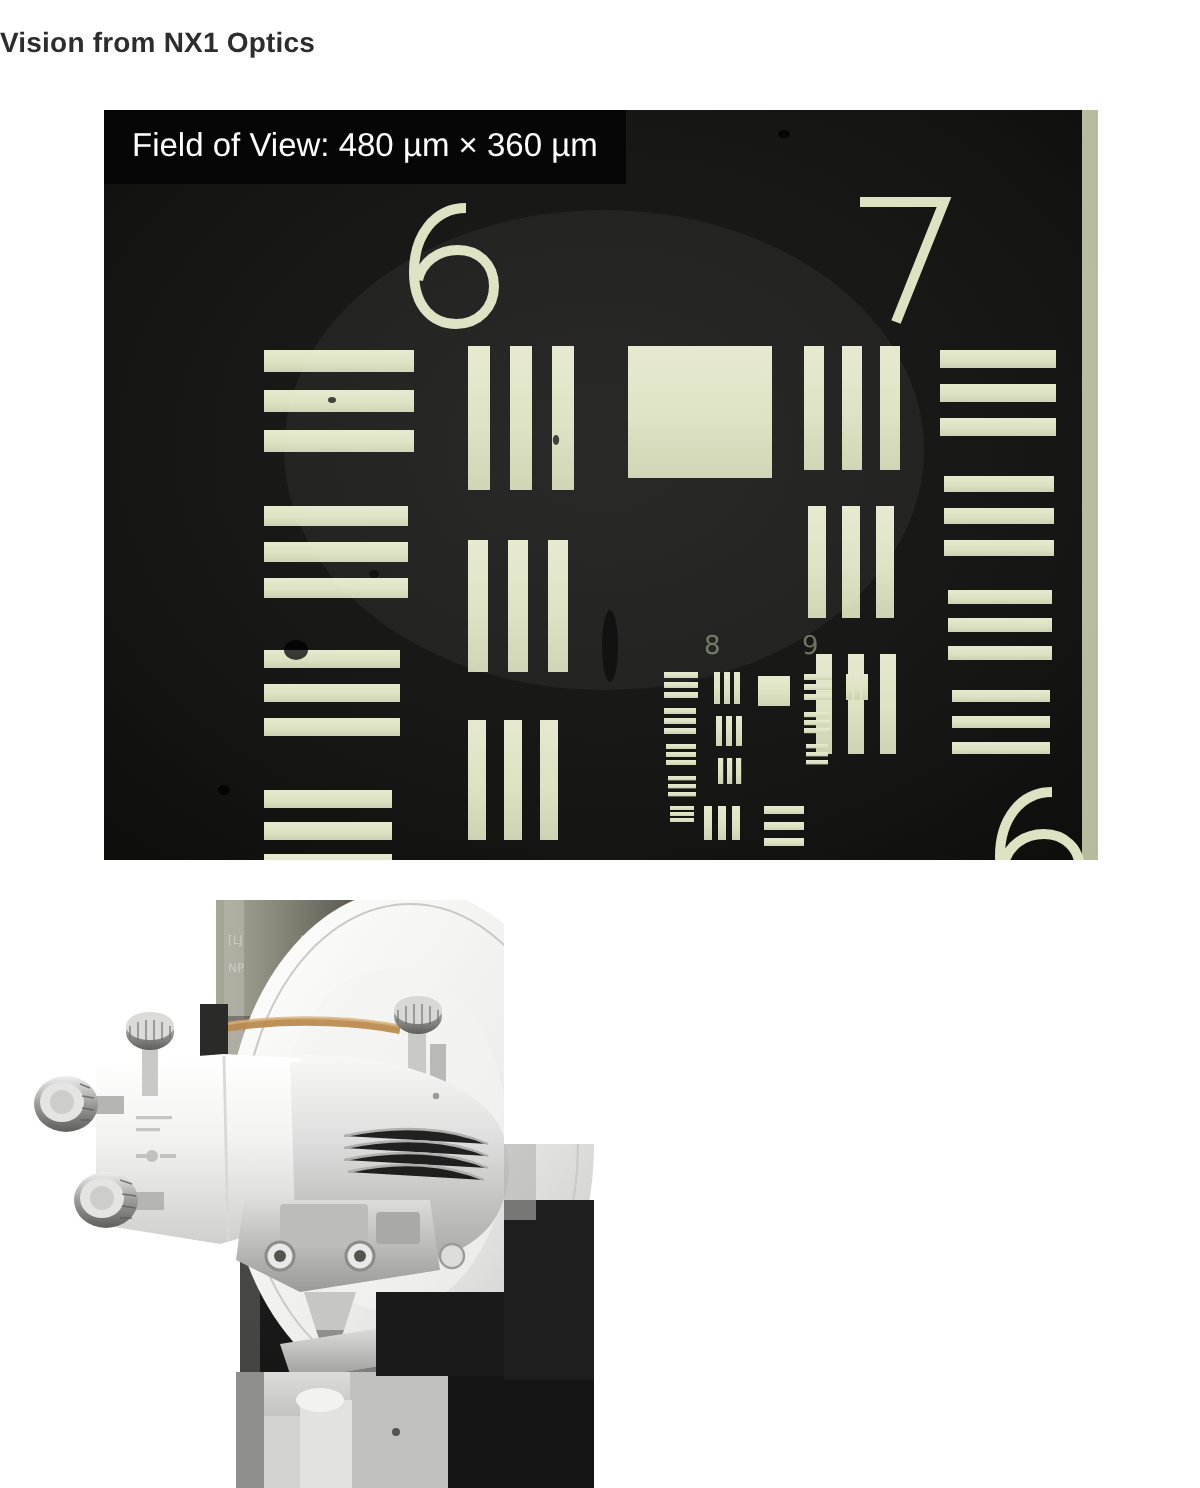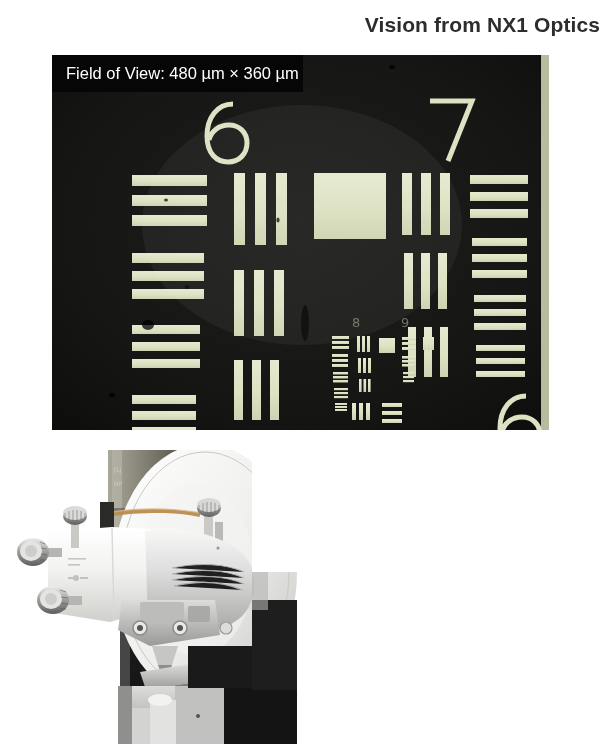--- a/index.html
+++ b/index.html
@@ -16,22 +16,22 @@
     font-family: "Liberation Sans", "DejaVu Sans", sans-serif;
     color: #2d2d2d;
   }
 
   
   #page-title {
     position: absolute;
     left: 0;
     top: 13px;
     width: 600px;
-    text-align: right;
-    font-size: 21px;
+    text-align: left;
+    font-size: 14px;
     font-weight: bold;
     letter-spacing: 0.1px;
     color: #2d2d2d;
   }
 
   
   #micrograph-figure {
     position: absolute;
     left: 52px;
     top: 55px;
@@ -45,21 +45,21 @@
     left: 0; top: 0;
     width: 497px;
     height: 375px;
     display: block;
   }
   #fov-overlay {
     position: absolute;
     left: 0;
     top: 0;
     height: 37px;
-    padding: 0 4px 0 14px;
+    padding: 0 14px 0 14px;
     background: #060606;
     color: #ffffff;
     font-size: 16.5px;
     line-height: 37px;
     white-space: nowrap;
     font-family: "Liberation Sans", "DejaVu Sans", sans-serif;
   }
 
   
   #instrument-figure {

